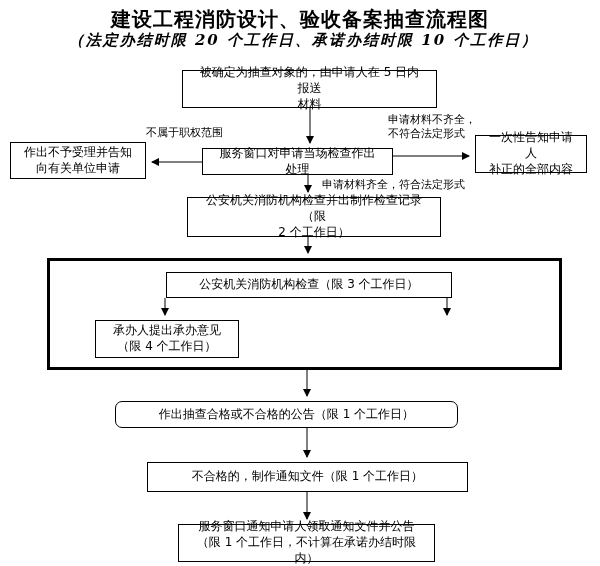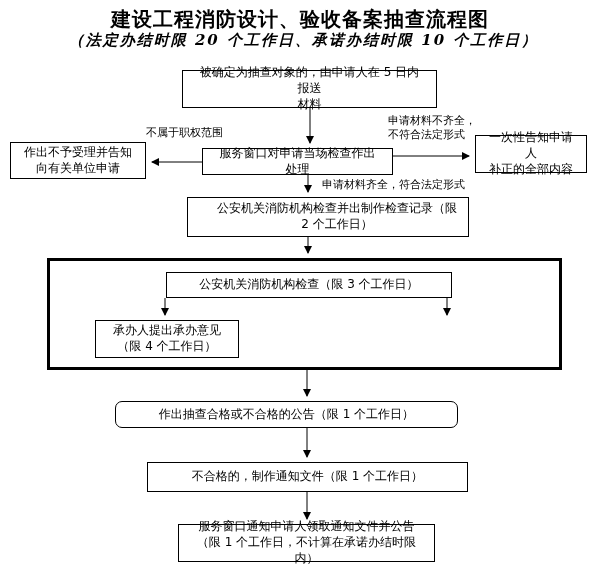--- a/index.html
+++ b/index.html
@@ -101,21 +101,21 @@
 
   <div class="node" style="left:202px; top:148px; width:191px; height:27px;">
     <span class="box-text">服务窗口对申请当场检查作出处理</span>
   </div>
 
   <div class="node" style="left:475px; top:135px; width:112px; height:38px;">
     <span class="box-text">一次性告知申请人
 补正的全部内容</span>
   </div>
 
-  <div class="node" style="left:187px; top:197px; width:282px; height:40px;justify-content:flex-end;">
+  <div class="node" style="left:187px; top:197px; width:254px; height:40px;justify-content:flex-end;">
     <span class="box-text">公安机关消防机构检查并出制作检查记录（限
 2 个工作日）</span>
   </div>
 
   <div class="group-frame" style="left:47px; top:258px; width:515px; height:112px;"></div>
 
   <div class="node" style="left:166px; top:272px; width:286px; height:26px;">
     <span class="box-text">公安机关消防机构检查（限 3 个工作日）</span>
   </div>
 
@@ -133,18 +133,18 @@
     <span class="box-text">不合格的，制作通知文件（限 1 个工作日）</span>
   </div>
 
   <div class="node" style="left:178px; top:524px; width:257px; height:38px;">
     <span class="box-text">服务窗口通知申请人领取通知文件并公告
 （限 1 个工作日，不计算在承诺办结时限内）</span>
   </div>
 
   <div class="edge-label" style="left:146px; top:126px;">不属于职权范围</div>
 
-  <div class="edge-label" style="left:388px; top:114px;">申请材料不齐全，
+  <div class="edge-label" style="left:388px; top:114px;font-family:Liberation Mono, monospace;">申请材料不齐全，
 不符合法定形式</div>
 
   <div class="edge-label" style="left:322px; top:178px;">申请材料齐全，符合法定形式</div>
 
 </div>
 
 </body></html>

